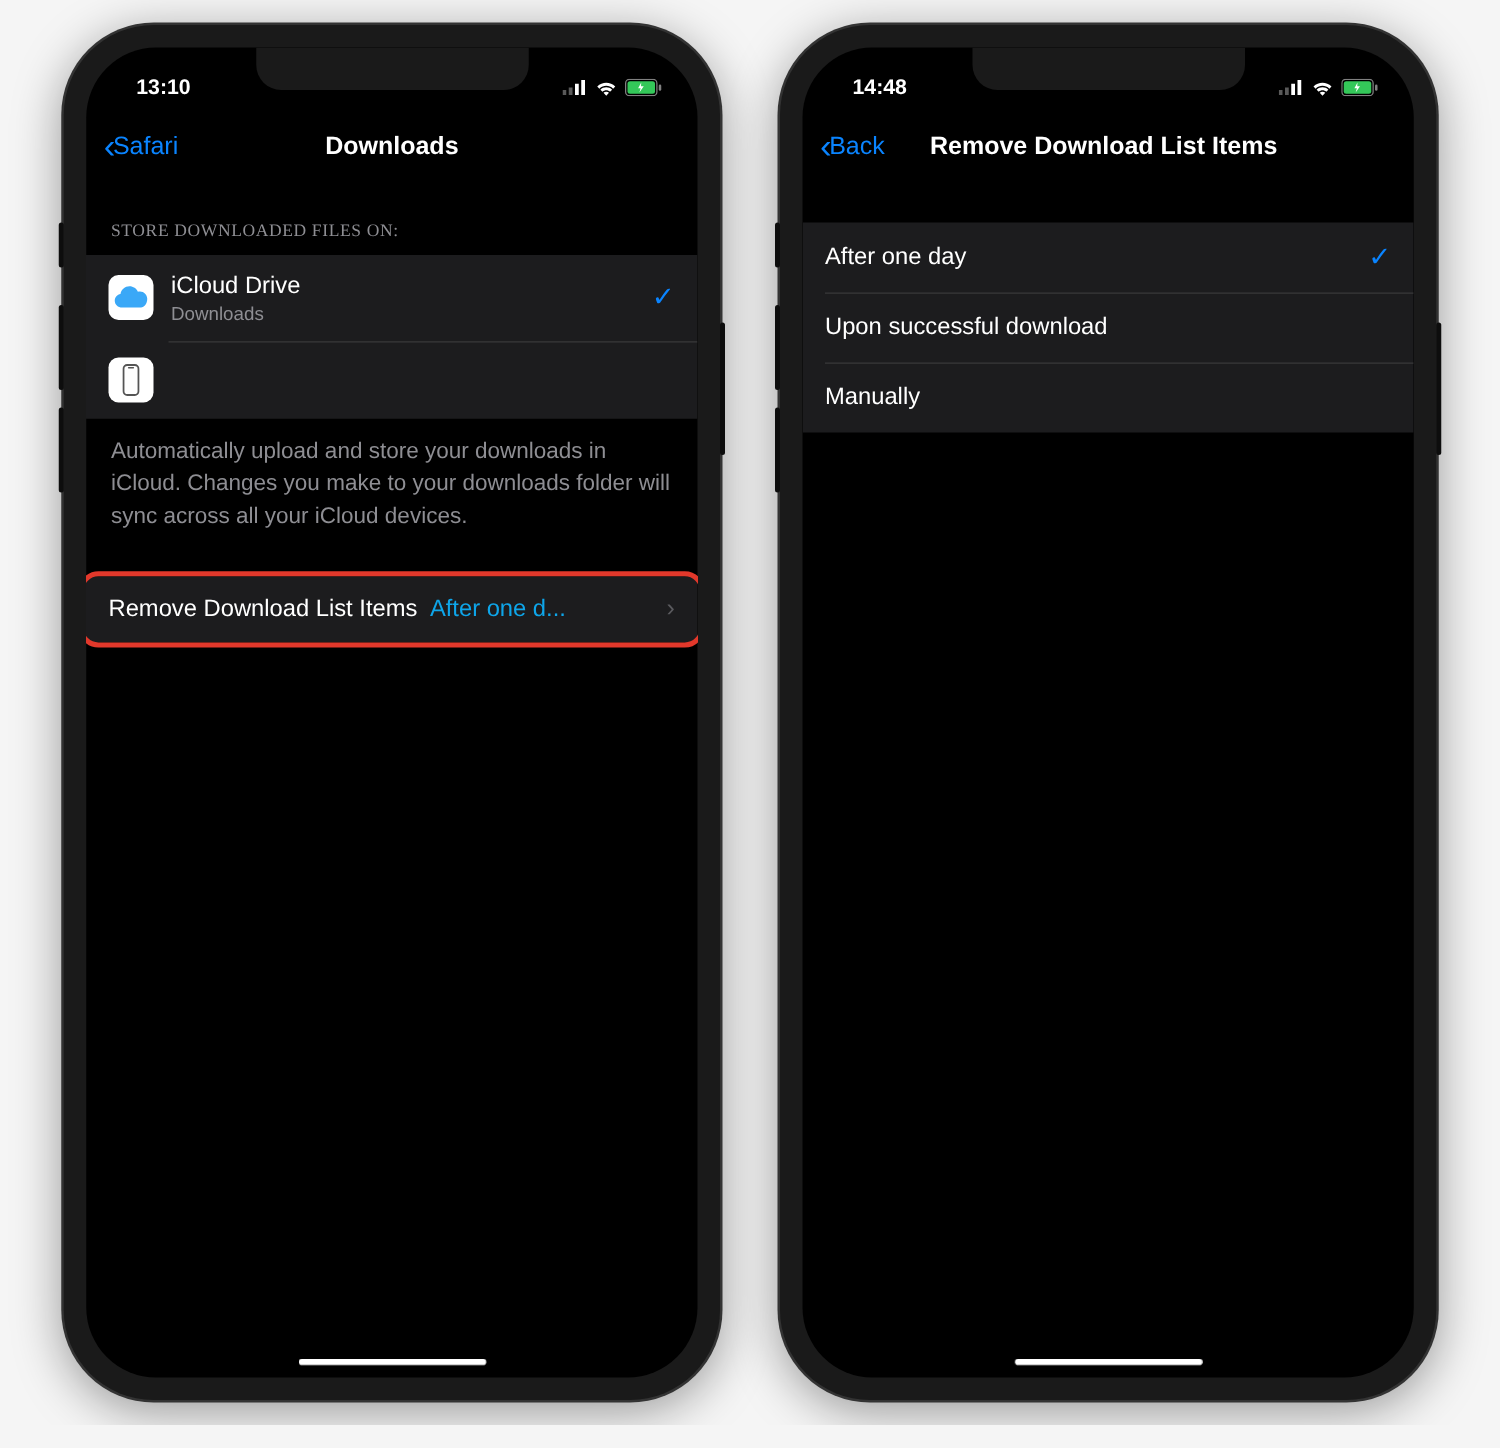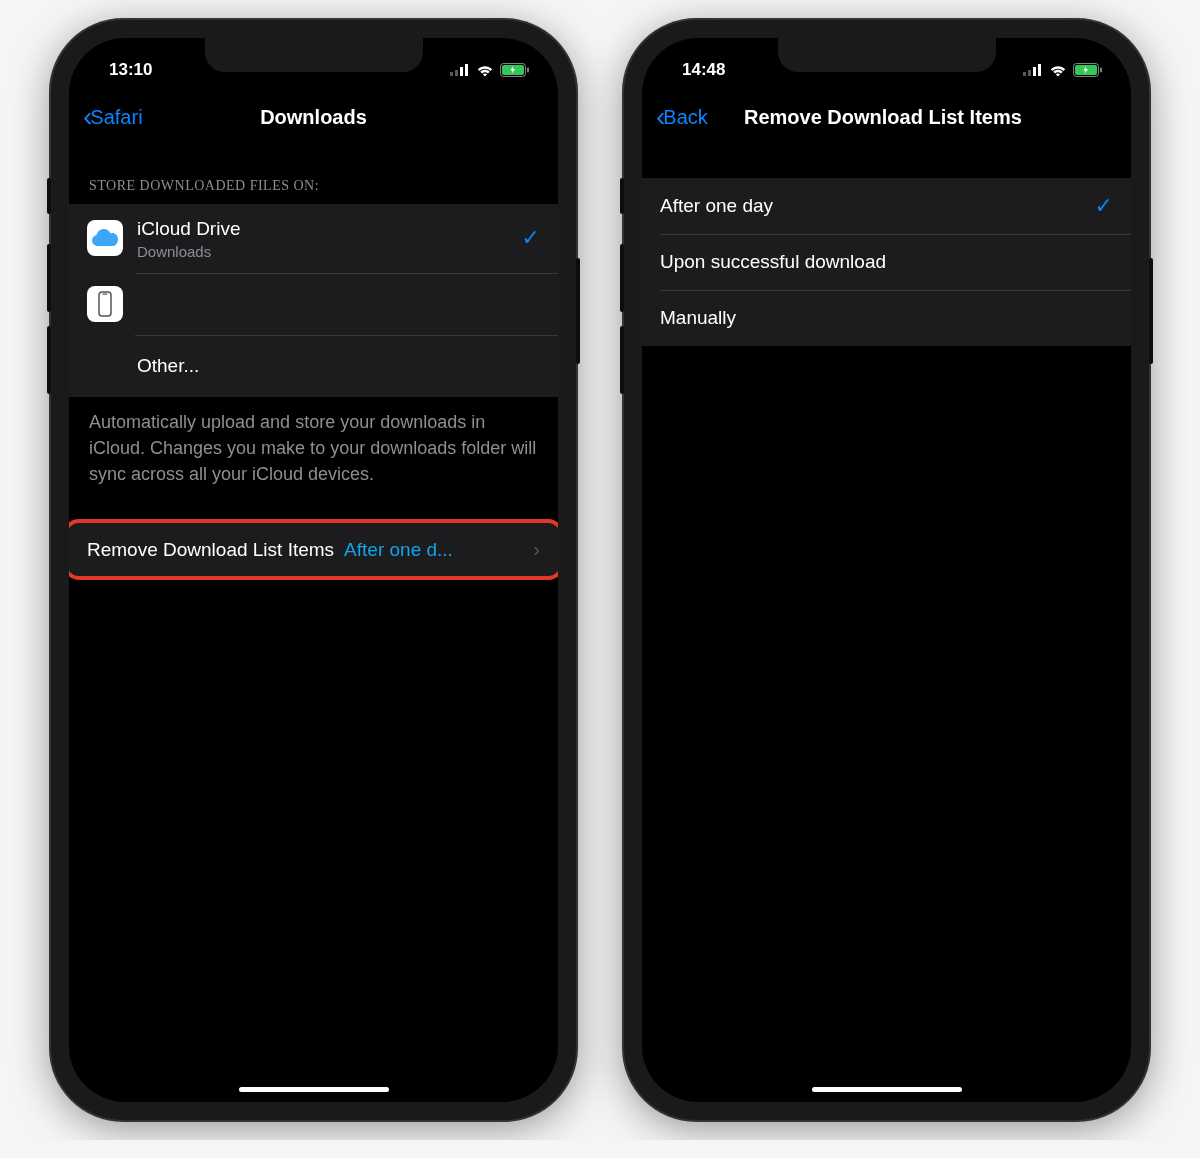--- a/index.html
+++ b/index.html
@@ -238,26 +238,20 @@
 
         <div class="row sep-indent">
           <div class="icon-slot iphone">
             <svg class="iphone-svg" viewBox="0 0 14 26">
                 <rect x="1" y="1" width="12" height="24" rx="3" fill="none" stroke="#555" stroke-width="1.5"></rect>
                 <rect x="4.5" y="2.5" width="5" height="1.2" rx="0.6" fill="#555"></rect>
               </svg>
           </div>
         </div>
 
-        <div class="row sep-indent">
-          <div class="spacer-blank"></div>
-          <div class="row-labels">
-            <span class="row-title">Other...</span>
-          </div>
-        </div>
 
       </div>
 
       <div class="footer-text">Automatically upload and store your downloads in iCloud. Changes you make to your downloads folder will sync across all your iCloud devices.</div>
 
       <div style="position:relative; margin: 16px 0;">
         <div class="link-row">
           <span class="lr-label">Remove Download List Items</span>
           <span class="lr-value">After one d...</span>
           <span class="chev">›</span>

